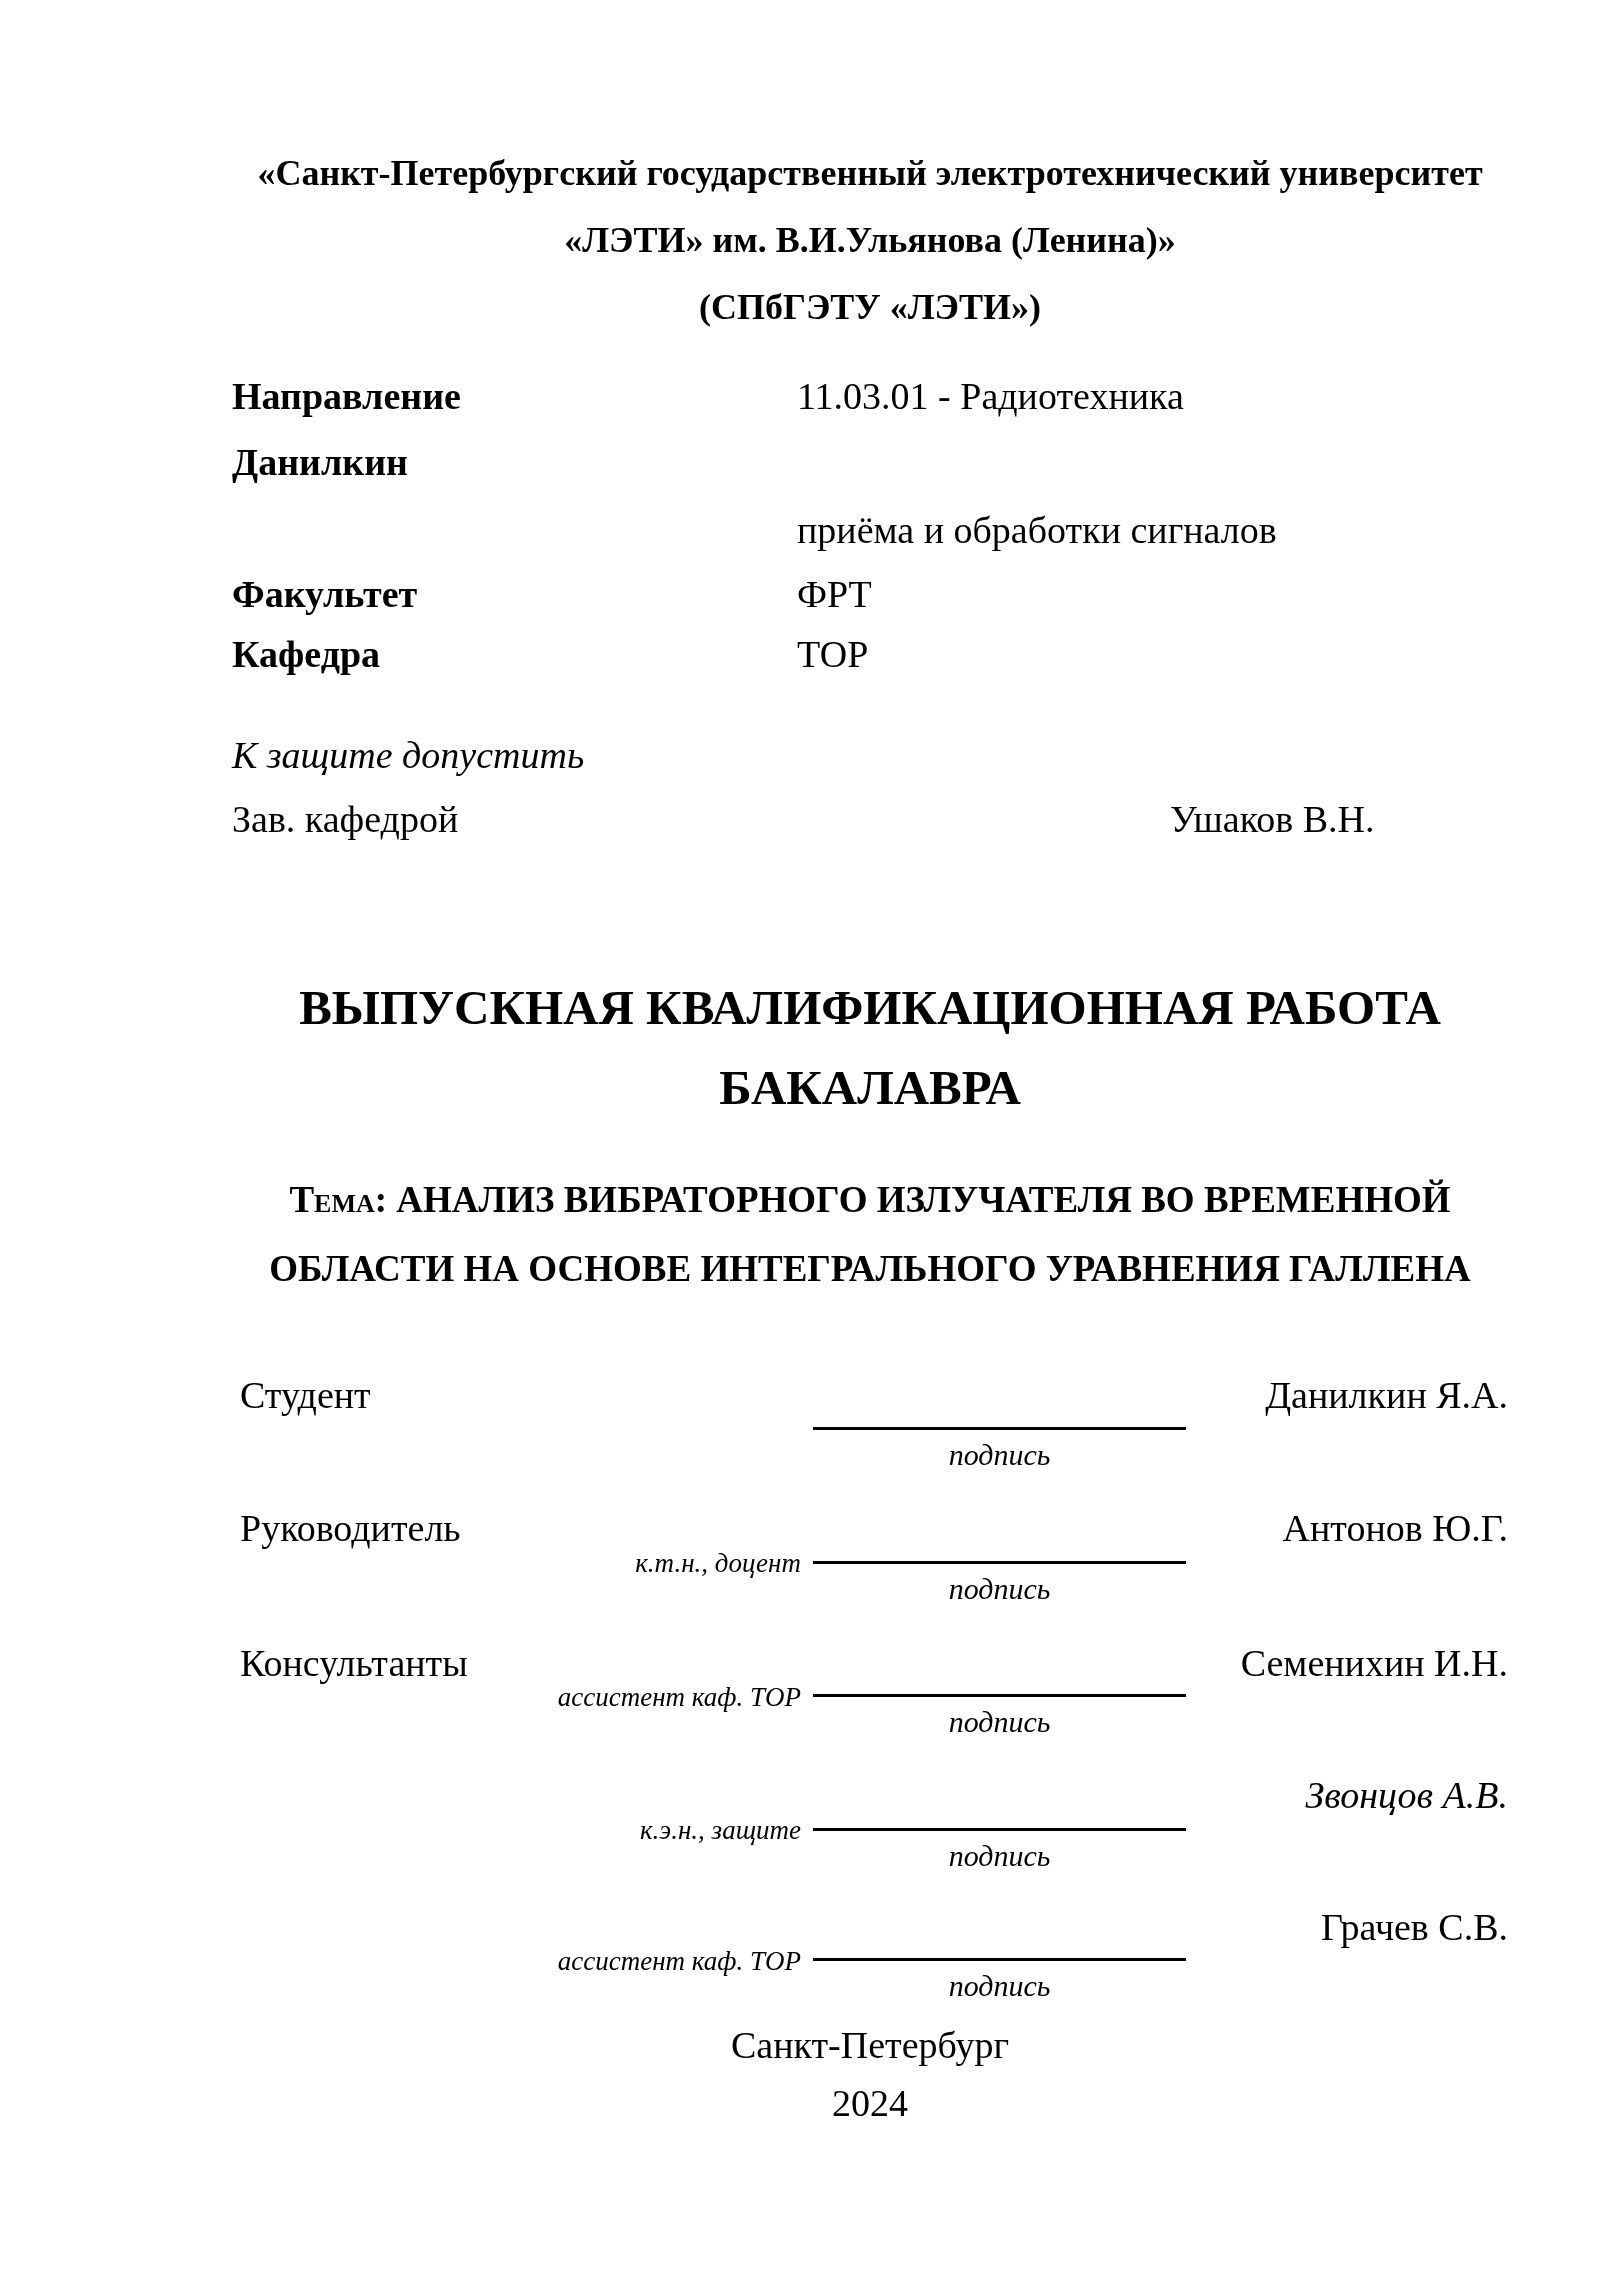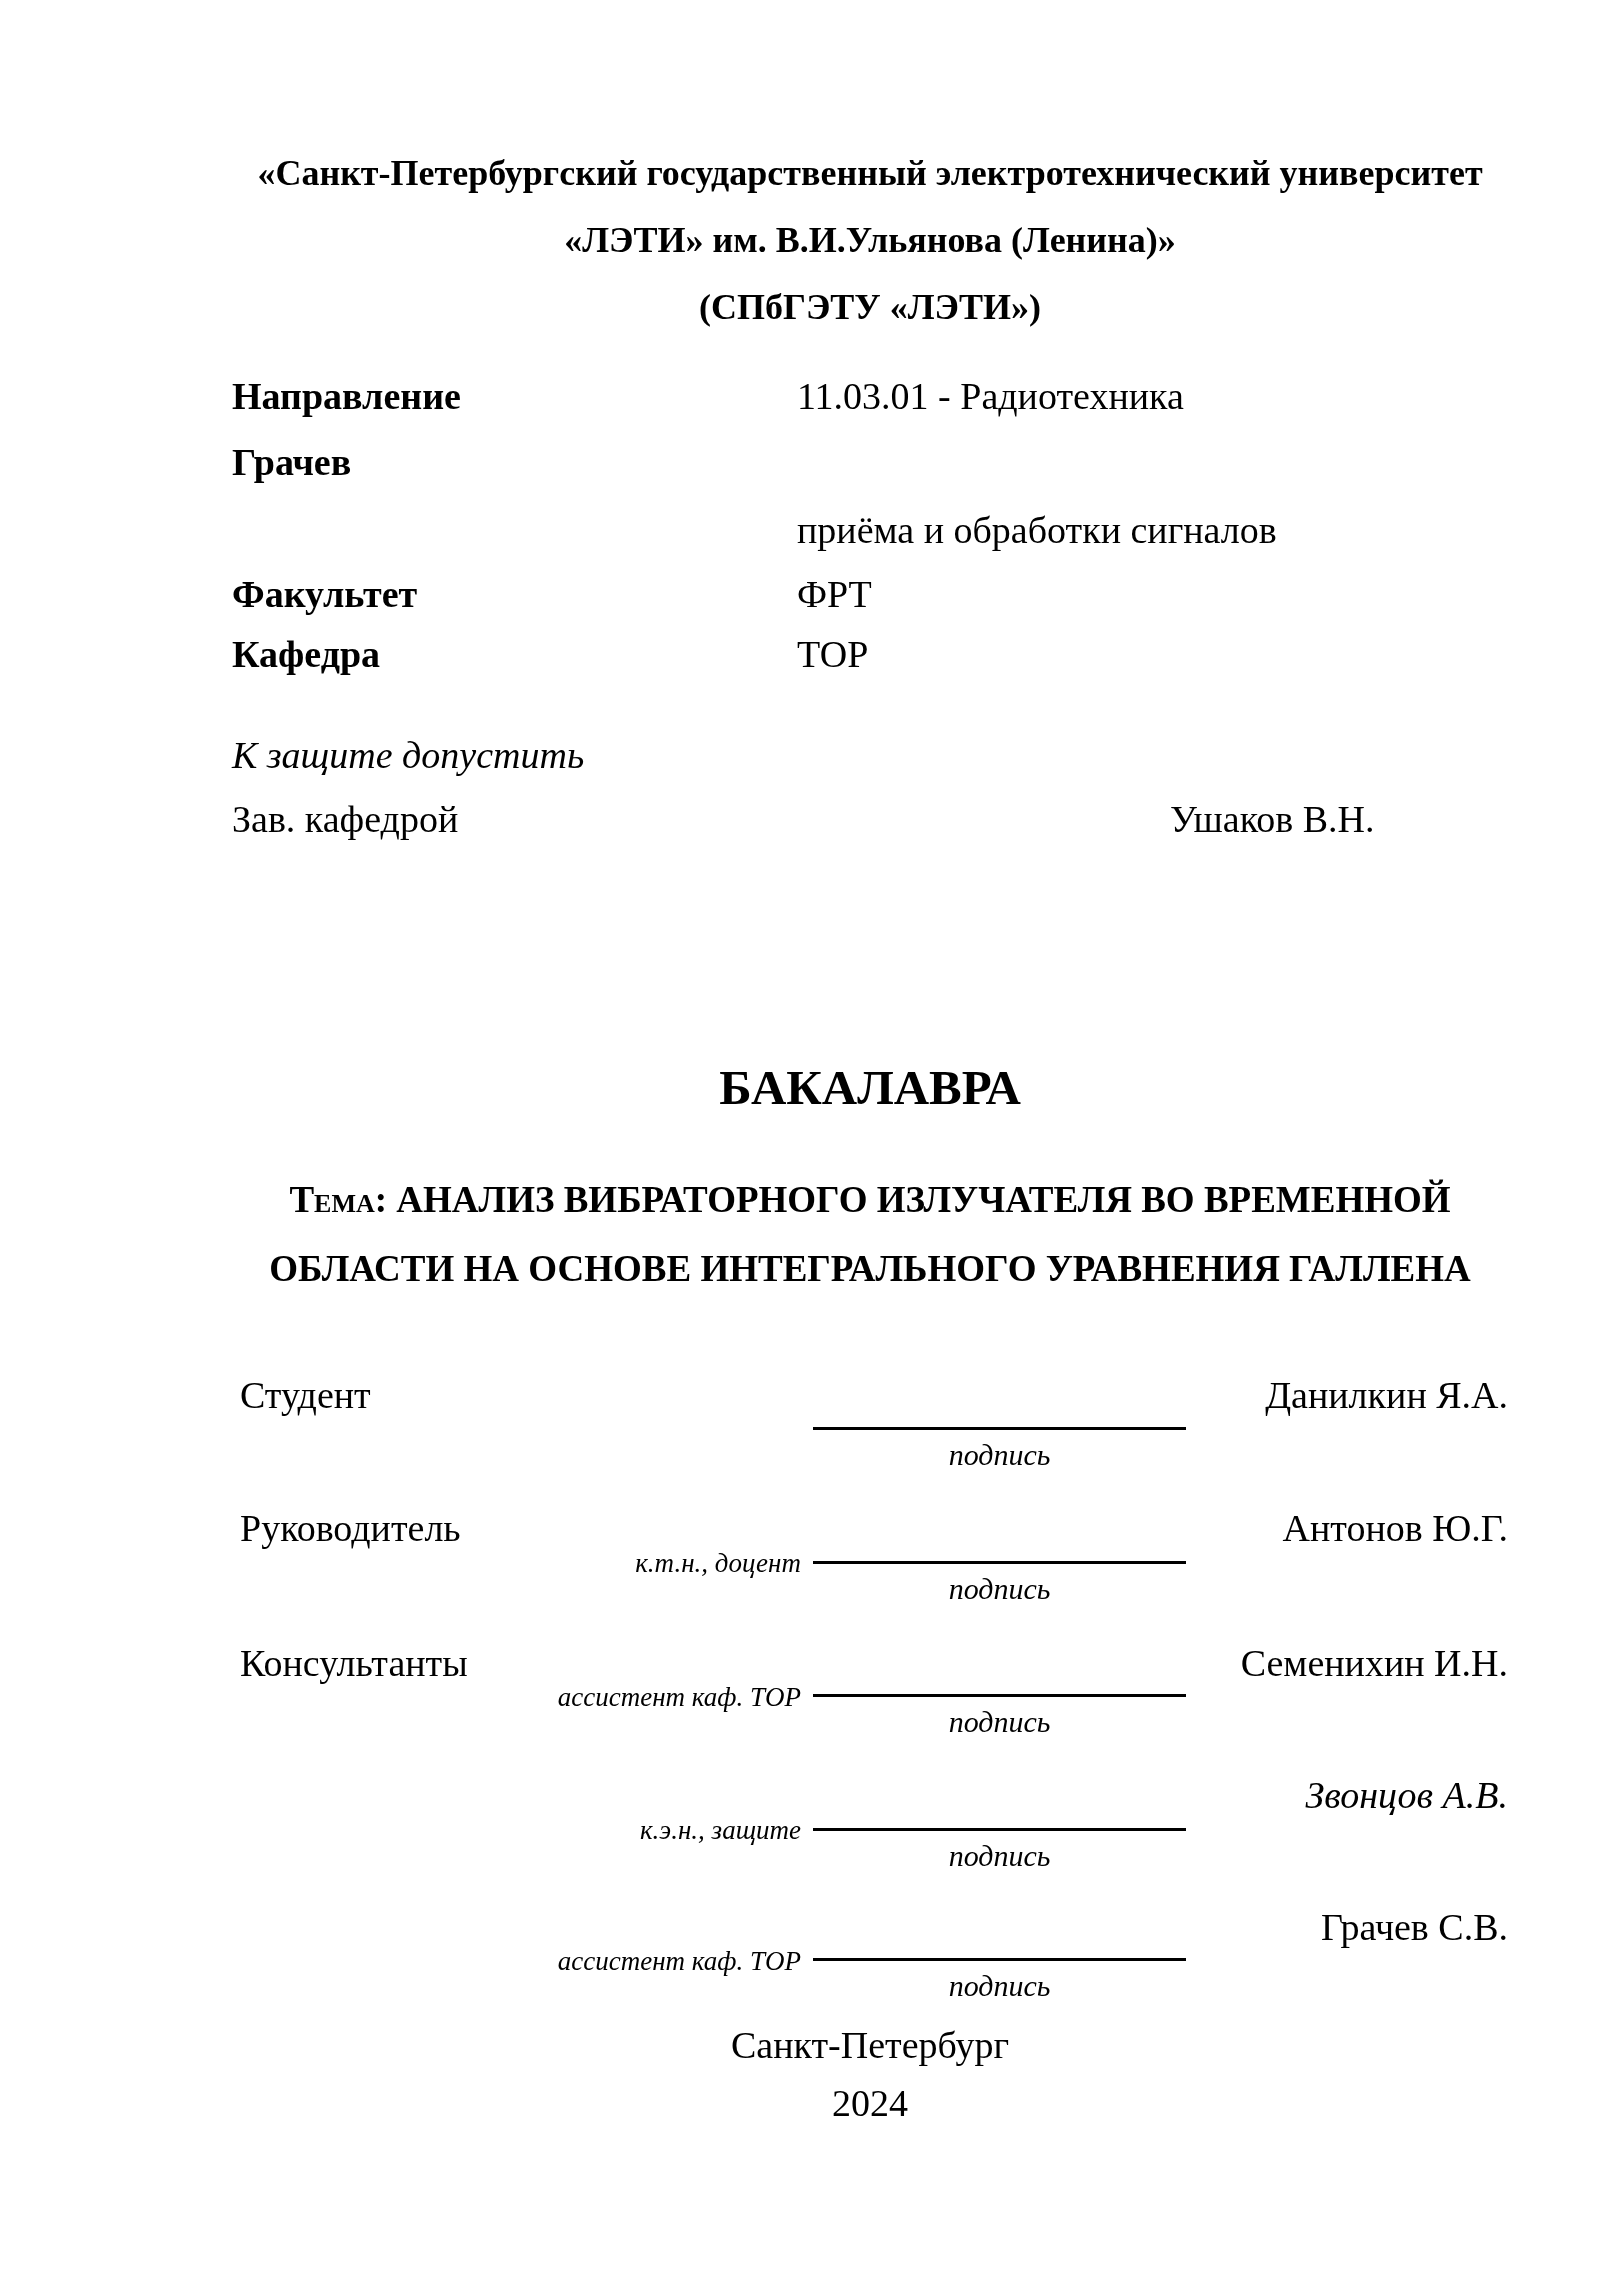--- a/index.html
+++ b/index.html
@@ -100,33 +100,34 @@
 
 <div class="page">
 
   <div class="abs content-center header-line" style="top:153px;">«Санкт-Петербургский государственный электротехнический университет</div>
   <div class="abs content-center header-line" style="top:220px;">«ЛЭТИ» им. В.И.Ульянова (Ленина)»</div>
   <div class="abs content-center header-line" style="top:287px;">(СПбГЭТУ «ЛЭТИ»)</div>
 
   <div class="abs field-label" style="top:375px;">Направление</div>
   <div class="abs field-value" style="top:375px;">11.03.01 - Радиотехника</div>
 
-  <div class="abs field-label" style="top:441px;">Грачев</div>
+  <div class="abs field-label" style="top:441px;">Данилкин</div>
   <div class="abs field-value" style="top:509px;">приёма и обработки сигналов</div>
 
   <div class="abs field-label" style="top:573px;">Факультет</div>
   <div class="abs field-value" style="top:573px;">ФРТ</div>
 
   <div class="abs field-label" style="top:633px;">Кафедра</div>
   <div class="abs field-value" style="top:633px;">ТОР</div>
 
   <div class="abs italic-note" style="left:232px; top:734px;">К защите допустить</div>
   <div class="abs plain-48" style="left:232px; top:798px;">Зав. кафедрой</div>
   <div class="abs plain-48" style="left:1170px; top:798px;">Ушаков В.Н.</div>
 
+  <div class="abs content-center work-title" style="top:980px;">ВЫПУСКНАЯ КВАЛИФИКАЦИОННАЯ РАБОТА</div>
   <div class="abs content-center work-title" style="top:1060px;">БАКАЛАВРА</div>
 
   <div class="abs content-center theme-line" style="top:1179px;">
     <span class="smallcaps">Тема: </span>
     <span>АНАЛИЗ ВИБРАТОРНОГО ИЗЛУЧАТЕЛЯ ВО ВРЕМЕННОЙ</span>
   </div>
   <div class="abs content-center theme-line" style="top:1248px;">ОБЛАСТИ НА ОСНОВЕ ИНТЕГРАЛЬНОГО УРАВНЕНИЯ ГАЛЛЕНА</div>
 
   <div class="abs sig-role" style="top:1374px;">Студент</div>
   <div class="abs sig-name" style="top:1374px;">Данилкин Я.А.</div>

